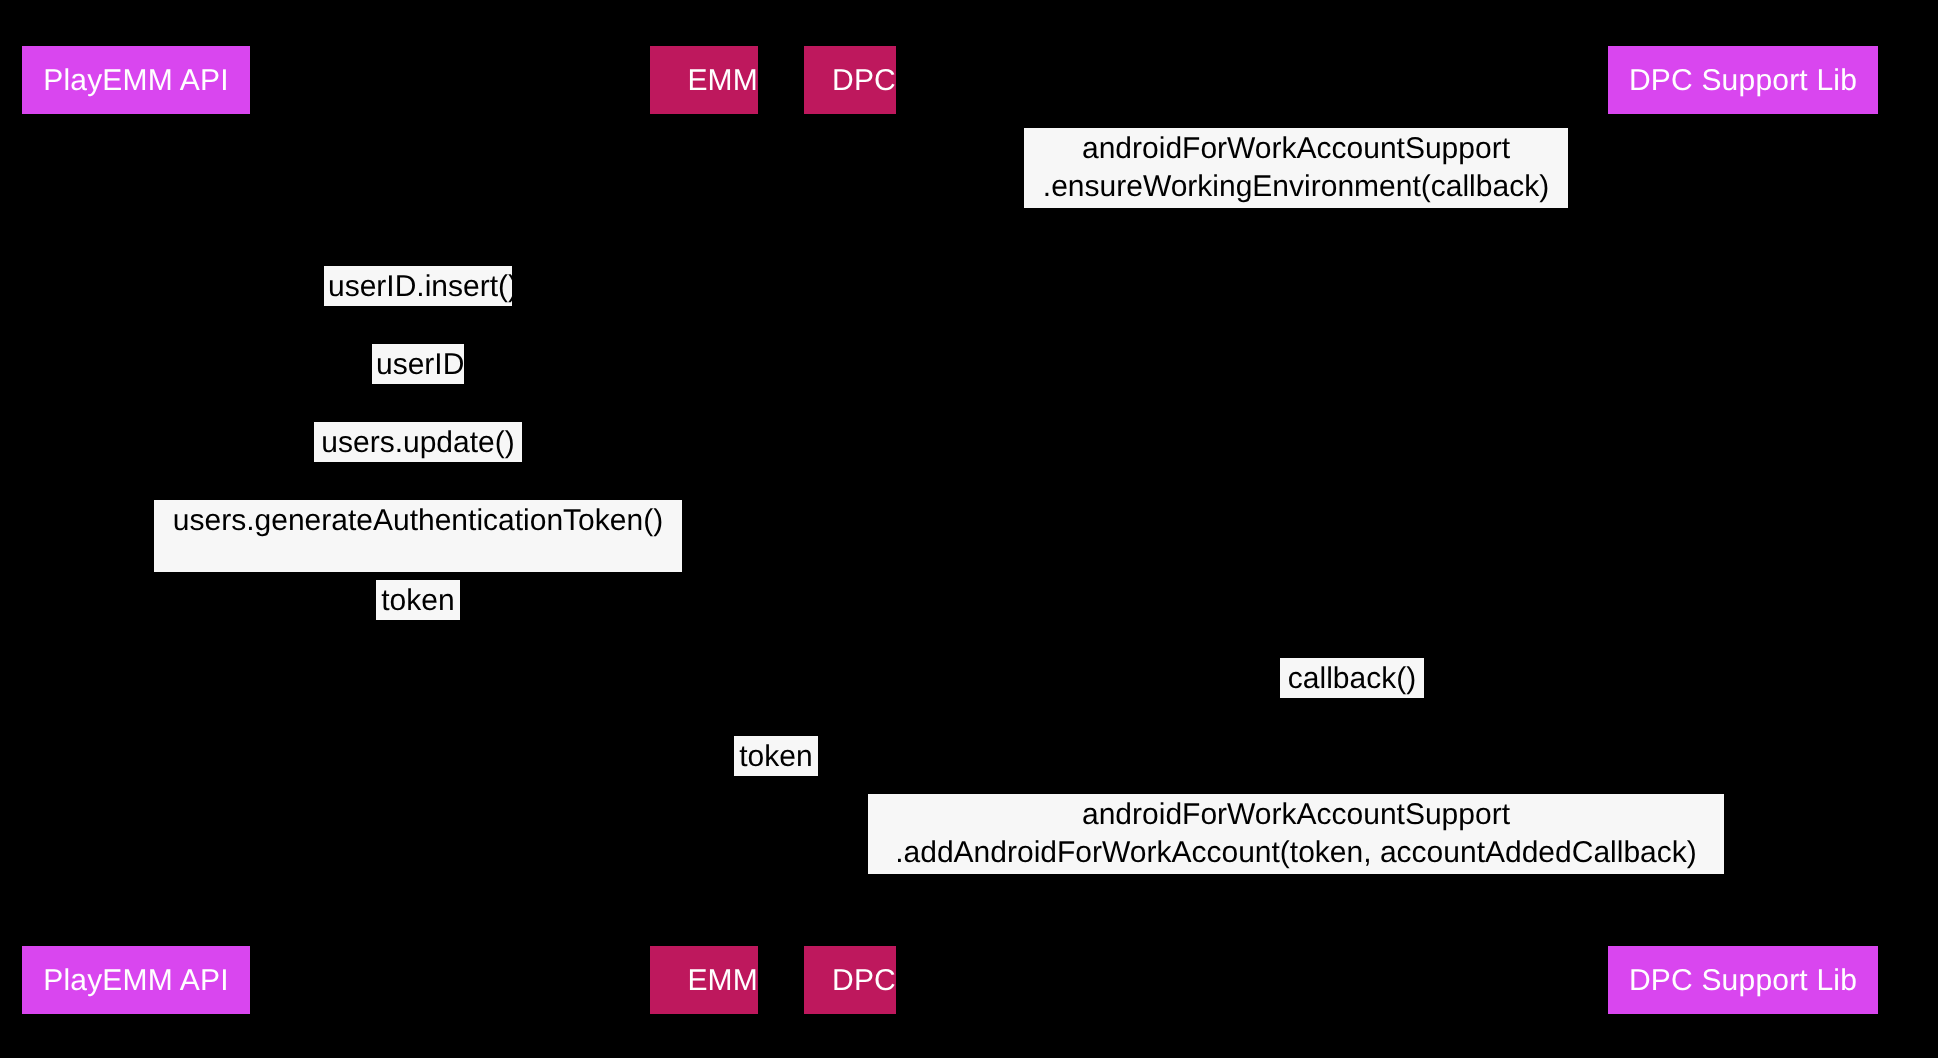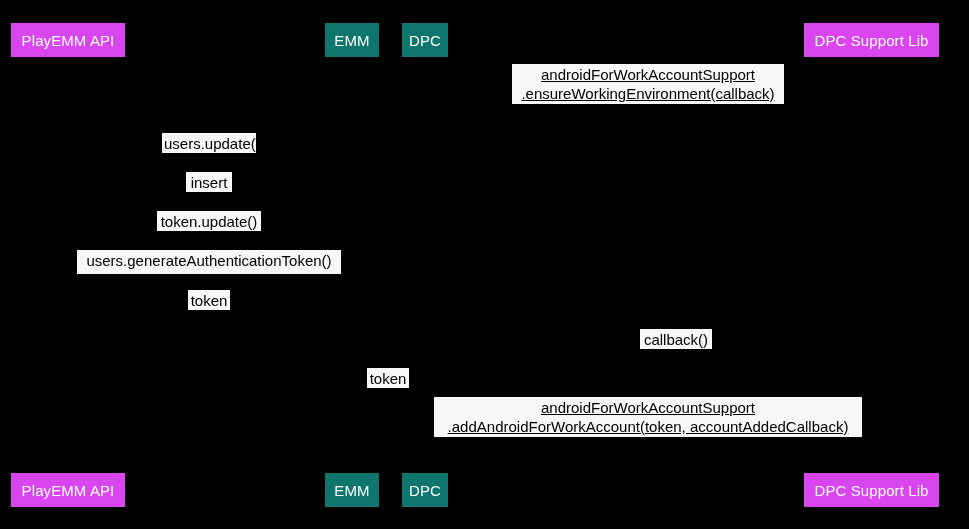--- a/index.html
+++ b/index.html
@@ -28,36 +28,35 @@
     display: flex;
     align-items: center;
     justify-content: center;
     color: #ffffff;
     font-size: 15px;
     line-height: 1;
     white-space: nowrap;
     letter-spacing: 0.1px;
   }
   .participant.green { background: #d946ef; }
-  .participant.blue  { background: #0f766e; }
+  .participant.blue  { background: #be185d; justify-content: flex-end; }
 
   .msg-label {
     position: absolute;
     box-sizing: border-box;
     background: #f7f7f7;
     color: #000000;
     font-size: 15px;
     line-height: 19px;
     text-align: center;
     white-space: pre-line;
     padding: 1px 2px;
   }
   .msg-label.two-line {
     line-height: 19px;
-    text-decoration: underline;
   }
 </style>
 </head>
 <body>
 
 <div id="diagram">
     <div class="participant green" style="left: 11px; top: 23px; width: 114px; height: 34px;">
       <span>PlayEMM API</span>
     </div>
     <div class="participant blue" style="left: 325px; top: 23px; width: 54px; height: 34px;">
@@ -76,22 +75,22 @@
       <span>EMM</span>
     </div>
     <div class="participant blue" style="left: 402px; top: 473px; width: 46px; height: 34px;">
       <span>DPC</span>
     </div>
     <div class="participant green" style="left: 804px; top: 473px; width: 135px; height: 34px;">
       <span>DPC Support Lib</span>
     </div>
     <div class="msg-label two-line" style="left: 512px; top: 64px; width: 272px; height: 40px;">androidForWorkAccountSupport
 .ensureWorkingEnvironment(callback)</div>
-    <div class="msg-label" style="left: 162px; top: 133px; width: 94px; height: 20px;">users.update()</div>
-    <div class="msg-label" style="left: 186px; top: 172px; width: 46px; height: 20px;">insert</div>
-    <div class="msg-label" style="left: 157px; top: 211px; width: 104px; height: 20px;">token.update()</div>
-    <div class="msg-label" style="left: 77px; top: 250px; width: 264px; height: 24px;">users.generateAuthenticationToken()</div>
+    <div class="msg-label" style="left: 162px; top: 133px; width: 94px; height: 20px;">userID.insert()</div>
+    <div class="msg-label" style="left: 186px; top: 172px; width: 46px; height: 20px;">userID</div>
+    <div class="msg-label" style="left: 157px; top: 211px; width: 104px; height: 20px;">users.update()</div>
+    <div class="msg-label" style="left: 77px; top: 250px; width: 264px; height: 36px;">users.generateAuthenticationToken()</div>
     <div class="msg-label" style="left: 188px; top: 290px; width: 42px; height: 20px;">token</div>
     <div class="msg-label" style="left: 640px; top: 329px; width: 72px; height: 20px;">callback()</div>
     <div class="msg-label" style="left: 367px; top: 368px; width: 42px; height: 20px;">token</div>
     <div class="msg-label two-line" style="left: 434px; top: 397px; width: 428px; height: 40px;">androidForWorkAccountSupport
 .addAndroidForWorkAccount(token, accountAddedCallback)</div>
   </div>
 
 </body></html>

